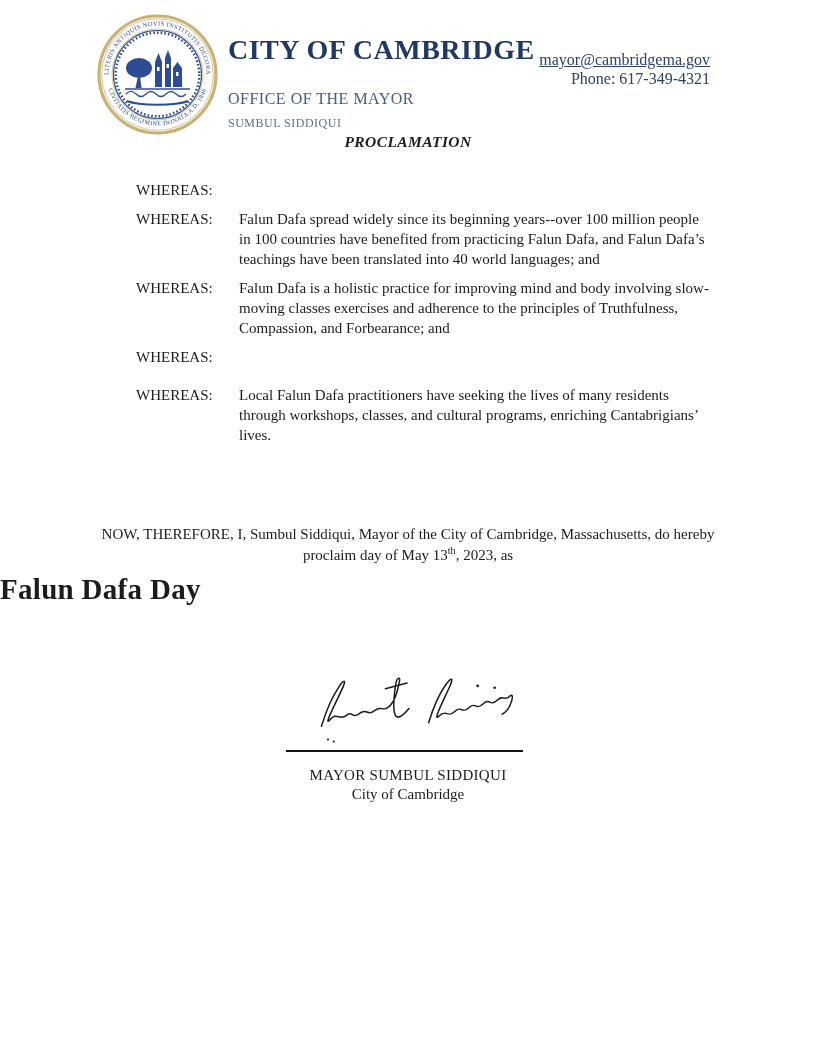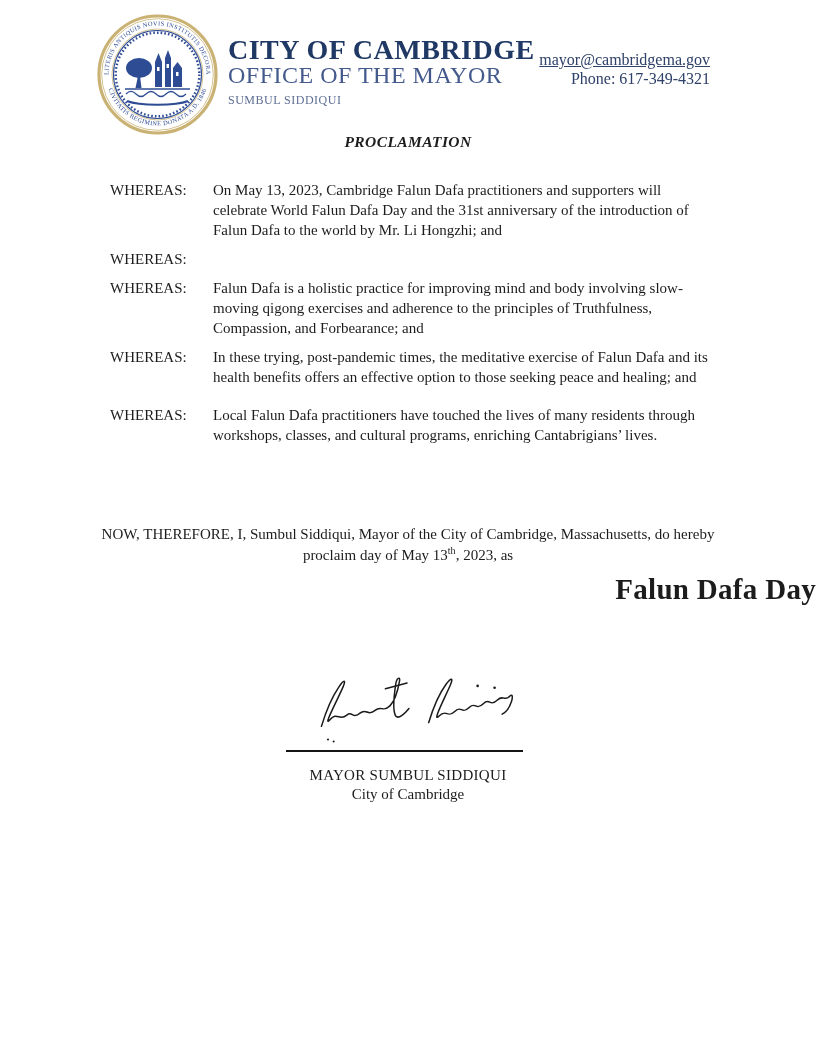--- a/index.html
+++ b/index.html
@@ -25,23 +25,24 @@
     align-items: flex-start;
   }
   .seal-wrap { width: 125px; height: 125px; flex: none; }
   .org { margin-left: 8px; padding-top: 25px; white-space: nowrap; }
   .org-line1 {
     font-size: 28px; line-height: 26px;
     color: var(--header-primary, #1f3864);
     letter-spacing: 0.5px; font-weight: 600;
   }
   .org-line2 {
-    font-size: 24px; line-height: 25px;
+    font-size: 16px; line-height: 25px;
     color: var(--header-secondary, #44598c);
     letter-spacing: 0.5px;
+    margin-top: 23px;
   }
   .org-line3 {
     font-size: 12px; line-height: 24px;
     color: var(--header-tertiary, #5e6f93);
     letter-spacing: 0.5px;
   }
   .contact {
     margin-left: auto;
     padding-top: 38px;
     text-align: right;
@@ -74,40 +75,40 @@
 
   
   .clauses {
     position: absolute;
     top: 180px;
     left: 110px;
     width: 600px;
     font-size: 15px;
     line-height: 20px;
   }
-  .clause { display: flex; margin-bottom: 9px; }
+  .clause { display: flex; margin-bottom: 9px; margin-left: 26px; }
   .clause.extra-gap { margin-top: 18px; }
   .clause-label { width: 103px; flex: none; }
   .clause-text { width: 497px; }
 
   
   .therefore {
     position: absolute;
     top: 524px; left: 0; right: 0;
     text-align: center;
     font-size: 15px;
     line-height: 21px;
   }
   .therefore sup { font-size: 10px; line-height: 0; }
 
   
   .proclaim-title {
     position: absolute;
     top: 572px; left: 0; right: 0;
-    text-align: right;
+    text-align: left;
     font-size: 29px;
     line-height: 35px;
     font-weight: bold;
     letter-spacing: 0.3px;
   }
 
   
   .sig-block {
     position: absolute;
     top: 668px; left: 0; right: 0;
@@ -183,36 +184,35 @@
       <div><a href="#">mayor@cambridgema.gov</a></div>
       <div>Phone: 617-349-4321</div>
     </div>
   </header>
 
   <div class="doc-title">PROCLAMATION</div>
 
   <section class="clauses">
     <div class="clause">
       <div class="clause-label">WHEREAS:</div>
-      <div class="clause-text">On May 13, 2023, Cambridge Falun Dafa practitioners and supporters will celebrate World Falun Dafa Day and the 31st anniversary of the introduction of Falun Dafa to the world by Mr. Li Hongzhi; and</div>
-    </div>
-    <div class="clause">
-      <div class="clause-label">WHEREAS:</div>
-    </div>
-    <div class="clause">
-      <div class="clause-label">WHEREAS:</div>
-      <div class="clause-text">Falun Dafa is a holistic practice for improving mind and body involving slow-moving qigong exercises and adherence to the principles of Truthfulness, Compassion, and Forbearance; and</div>
-    </div>
-    <div class="clause">
-      <div class="clause-label">WHEREAS:</div>
-      <div class="clause-text">In these trying, post-pandemic times, the meditative exercise of Falun Dafa and its health benefits offers an effective option to those seeking peace and healing; and</div>
+    </div>
+    <div class="clause">
+      <div class="clause-label">WHEREAS:</div>
+      <div class="clause-text">Falun Dafa spread widely since its beginning years--over 100 million people in 100 countries have benefited from practicing Falun Dafa, and Falun Dafa’s teachings have been translated into 40 world languages; and</div>
+    </div>
+    <div class="clause">
+      <div class="clause-label">WHEREAS:</div>
+      <div class="clause-text">Falun Dafa is a holistic practice for improving mind and body involving slow-moving classes exercises and adherence to the principles of Truthfulness, Compassion, and Forbearance; and</div>
+    </div>
+    <div class="clause">
+      <div class="clause-label">WHEREAS:</div>
     </div>
     <div class="clause extra-gap">
       <div class="clause-label">WHEREAS:</div>
-      <div class="clause-text">Local Falun Dafa practitioners have touched the lives of many residents through workshops, classes, and cultural programs, enriching Cantabrigians’ lives.</div>
+      <div class="clause-text">Local Falun Dafa practitioners have seeking the lives of many residents through workshops, classes, and cultural programs, enriching Cantabrigians’ lives.</div>
     </div>
   </section>
 
   <div class="therefore">
     <div>NOW, THEREFORE, I, Sumbul Siddiqui, Mayor of the City of Cambridge, Massachusetts, do hereby</div>
     <div><span>proclaim day of May 13</span><sup>th</sup><span>, 2023, as</span></div>
   </div>
 
   <div class="proclaim-title">Falun Dafa Day</div>
 

